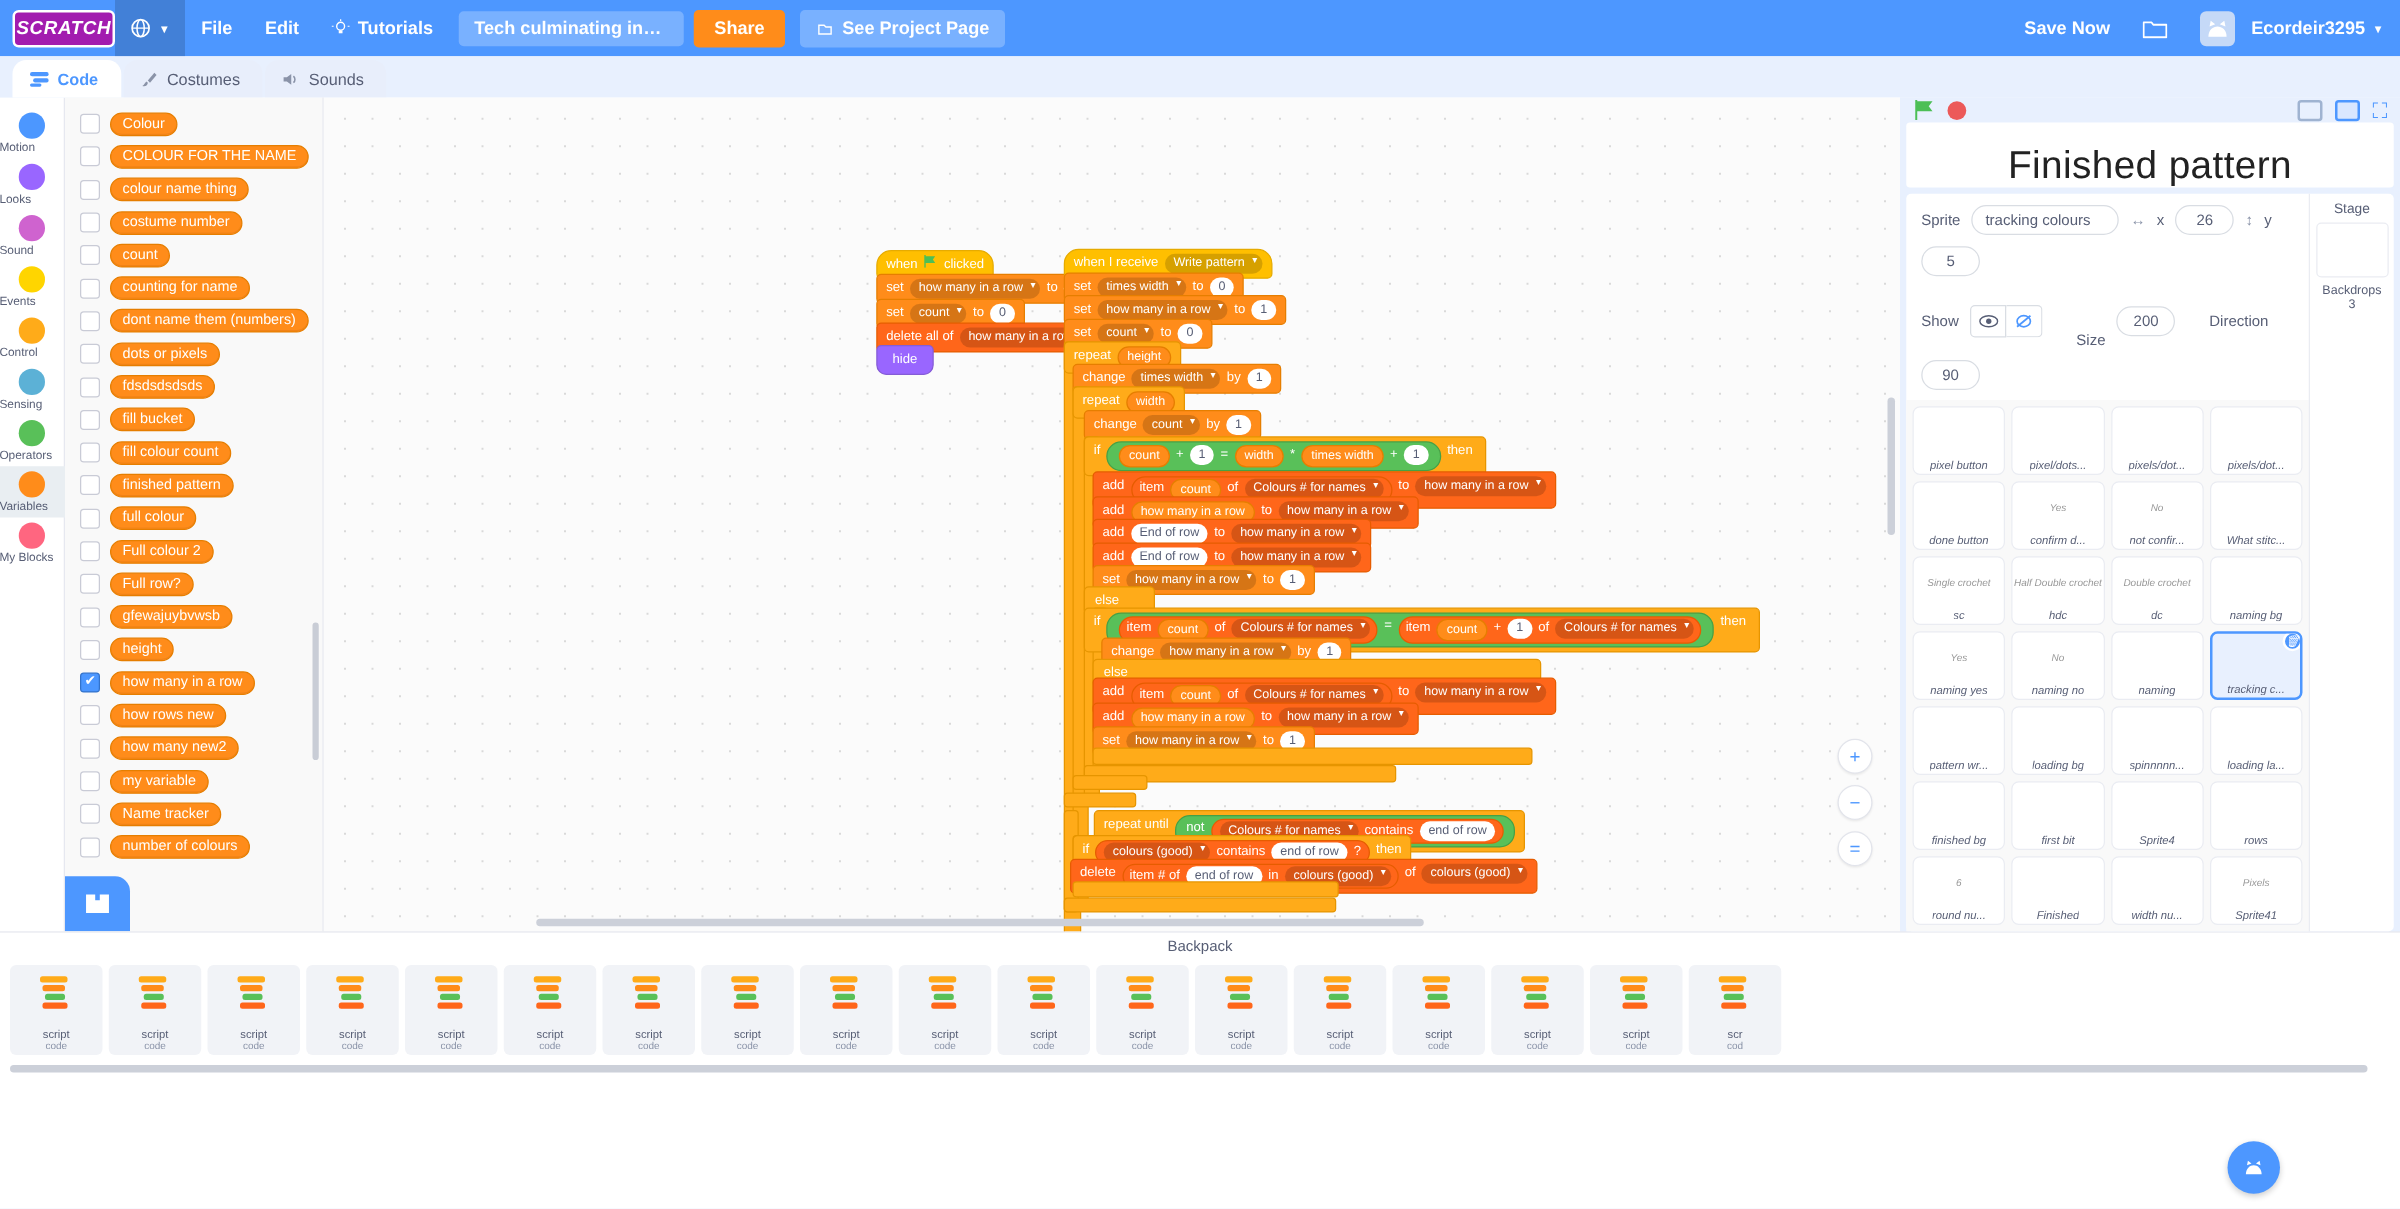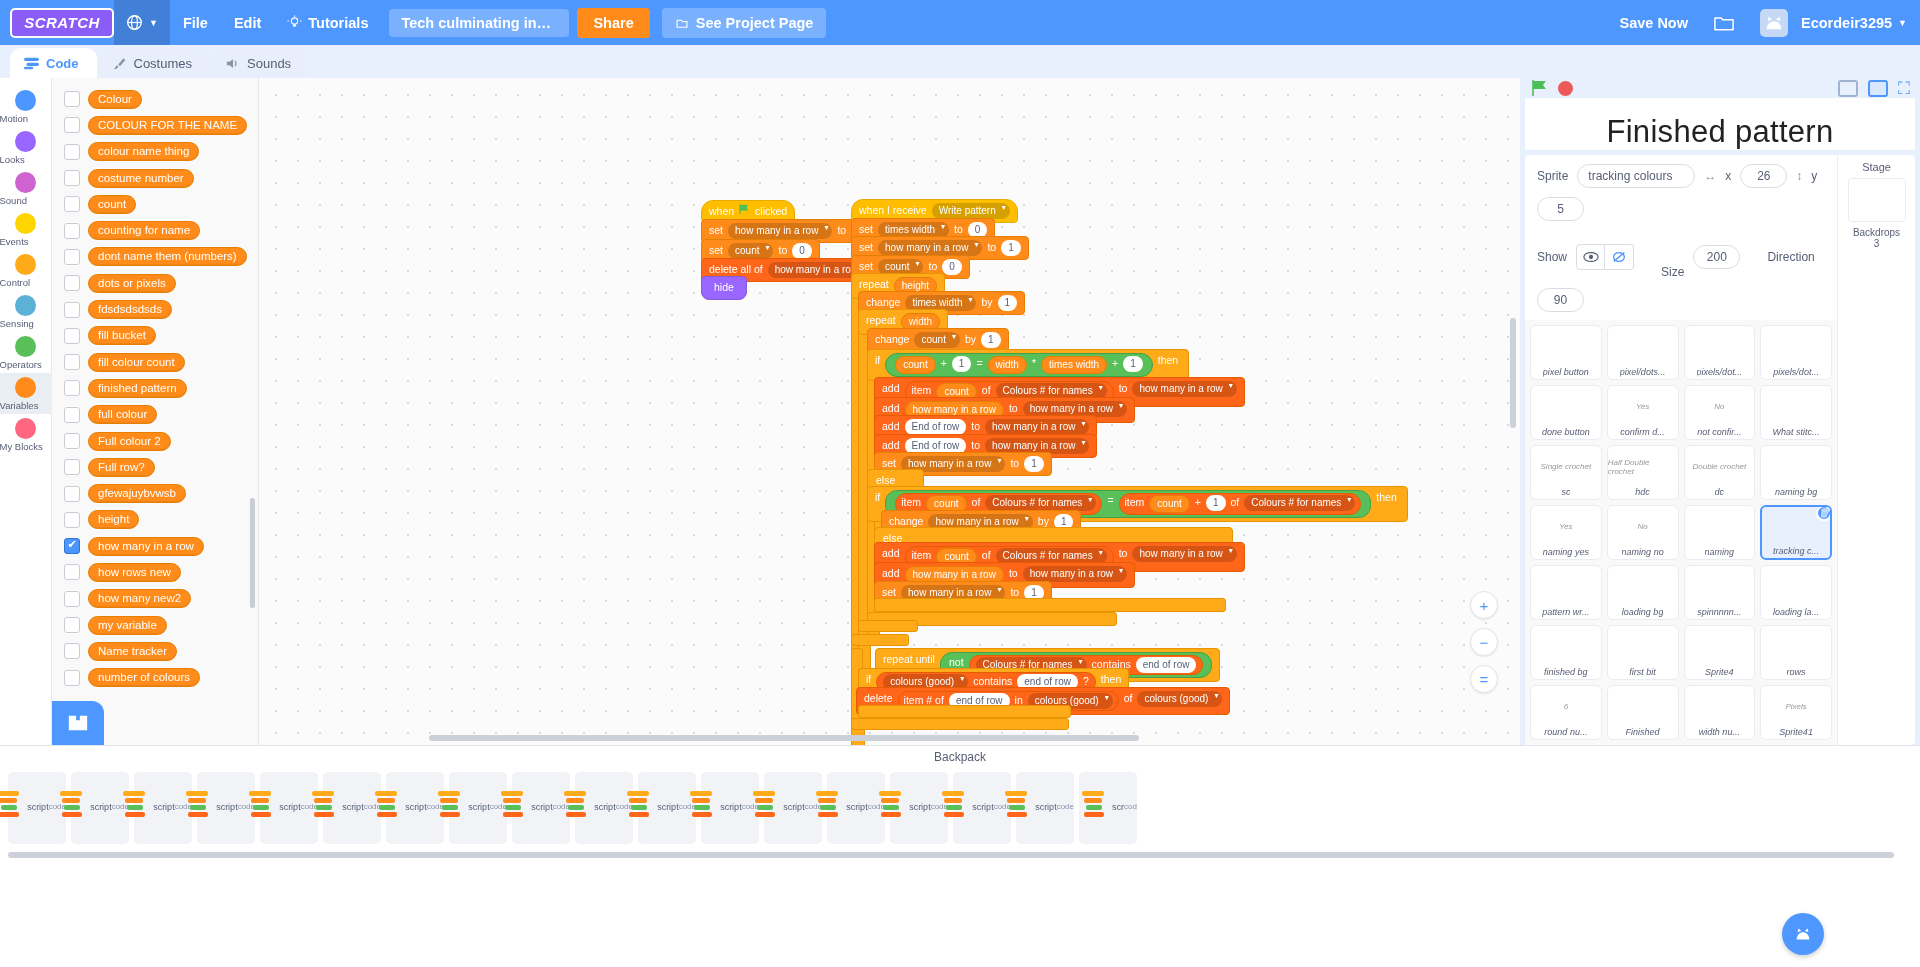--- a/index.html
+++ b/index.html
@@ -3,21 +3,21 @@
 <meta charset="utf-8">
 <style>
   * { box-sizing: border-box; margin:0; padding:0; }
   body {
     width:1920px; height:967px; overflow:hidden;
     font-family:"Liberation Sans", sans-serif;
     background:#e8f0fe; font-size:13px; color:#575e75;
   }
   
   .menubar{height:45px;background:#4d97ff;display:flex;align-items:center;color:#fff;font-size:14.5px;font-weight:bold;}
-  .logo{width:104px;height:30px;margin-left:10px;background:#8b5cf6;border-radius:5px;display:flex;align-items:center;justify-content:center;
+  .logo{width:82px;height:30px;margin-left:10px;background:#a21caf;border-radius:5px;display:flex;align-items:center;justify-content:center;
         color:#fff;font-size:15px;font-weight:bold;letter-spacing:.5px;border:2px solid #fff;font-style:italic;}
   .mb-item{height:100%;display:flex;align-items:center;padding:0 13px;cursor:pointer;gap:6px;font-weight:bold;}
   .mb-item.globe{background:#4280d7;padding:0 12px;}
   .projname{background:#fff;background:rgba(255,255,255,.25);border-radius:4px;padding:6px 12px;margin:0 8px;font-weight:bold;color:#fff;
             max-width:180px;white-space:nowrap;overflow:hidden;text-overflow:ellipsis;}
   .share-btn{background:#ff8c1a;border-radius:4px;padding:7px 16px;color:#fff;font-weight:bold;cursor:pointer;}
   .seeproj{background:rgba(255,255,255,.25);border-radius:4px;padding:7px 13px;margin-left:12px;display:flex;align-items:center;gap:7px;cursor:pointer;}
   .spacer{flex:1;}
   .avatar{width:28px;height:28px;border-radius:5px;background:#c5d9f7;display:flex;align-items:center;justify-content:center;margin-right:7px;}
   
@@ -91,29 +91,29 @@
   .showbtn:first-child{border-radius:4px 0 0 4px;}
   .showbtn:last-child{border-radius:0 4px 4px 0;border-left:none;}
   .spritegrid{flex:1;background:#f9f9f9;padding:5px;display:grid;grid-template-columns:repeat(4,1fr);grid-auto-rows:55px;gap:5px;overflow:hidden;font-style:italic;}
   .scard{background:#fff;border:1px solid #eaecf2;border-radius:6px;display:flex;flex-direction:column;align-items:center;justify-content:flex-end;
          padding-bottom:2px;font-size:9px;color:#575e75;position:relative;overflow:hidden;}
   .scard.sel{border:2px solid #4d97ff;background:#e8f0fe;}
   .scard .thumb{flex:1;display:flex;align-items:center;justify-content:center;width:100%;font-size:8px;color:#999;}
   .scard .nm{white-space:nowrap;overflow:hidden;max-width:95%;text-align:center;}
   .delbadge{position:absolute;top:-2px;right:-2px;width:16px;height:16px;border-radius:50%;background:#4d97ff;color:#fff;font-size:9px;
             display:flex;align-items:center;justify-content:center;border:2px solid #fff;}
-  .stagecol{width:78px;border-left:1px solid #eaecf2;display:flex;flex-direction:column;align-items:center;padding-top:6px;font-size:11px;}
+  .stagecol{width:68px;border-left:1px solid #eaecf2;display:flex;flex-direction:column;align-items:center;padding-top:6px;font-size:11px;}
   .stagethumb{width:58px;height:44px;border:1px solid #eaecf2;border-radius:4px;background:#fff;margin:5px 0;}
   .addbtn{position:absolute;width:42px;height:42px;border-radius:50%;background:#4d97ff;display:flex;align-items:center;justify-content:center;
           color:#fff;font-size:18px;box-shadow:0 2px 5px rgba(0,0,0,.2);}
   
   .backpack{height:222px;background:#fff;border-top:1px solid #e2e4eb;}
   .bp-title{height:22px;text-align:center;font-size:12px;color:#575e75;line-height:22px;}
   .bp-items{display:flex;gap:5px;padding:4px 8px;overflow:hidden;}
-  .bpitem{width:58px;height:72px;background:#f1f3f7;border-radius:5px;display:flex;align-items:center;justify-content:flex-end;
+  .bpitem{width:74px;height:72px;background:#f1f3f7;border-radius:5px;display:flex;flex-direction:column;align-items:center;justify-content:flex-end;
           font-size:9px;color:#575e75;padding-bottom:3px;flex:none;position:relative;}
   .bpitem .mini{flex:1;width:100%;display:flex;align-items:center;justify-content:center;}
   .bp-scroll{height:6px;background:#ccd0d9;border-radius:3px;margin:4px 26px 0 8px;}
 </style>
 </head>
 <body>
 
 <div class="menubar">
   <div class="logo">SCRATCH</div>
   <div class="mb-item globe">

